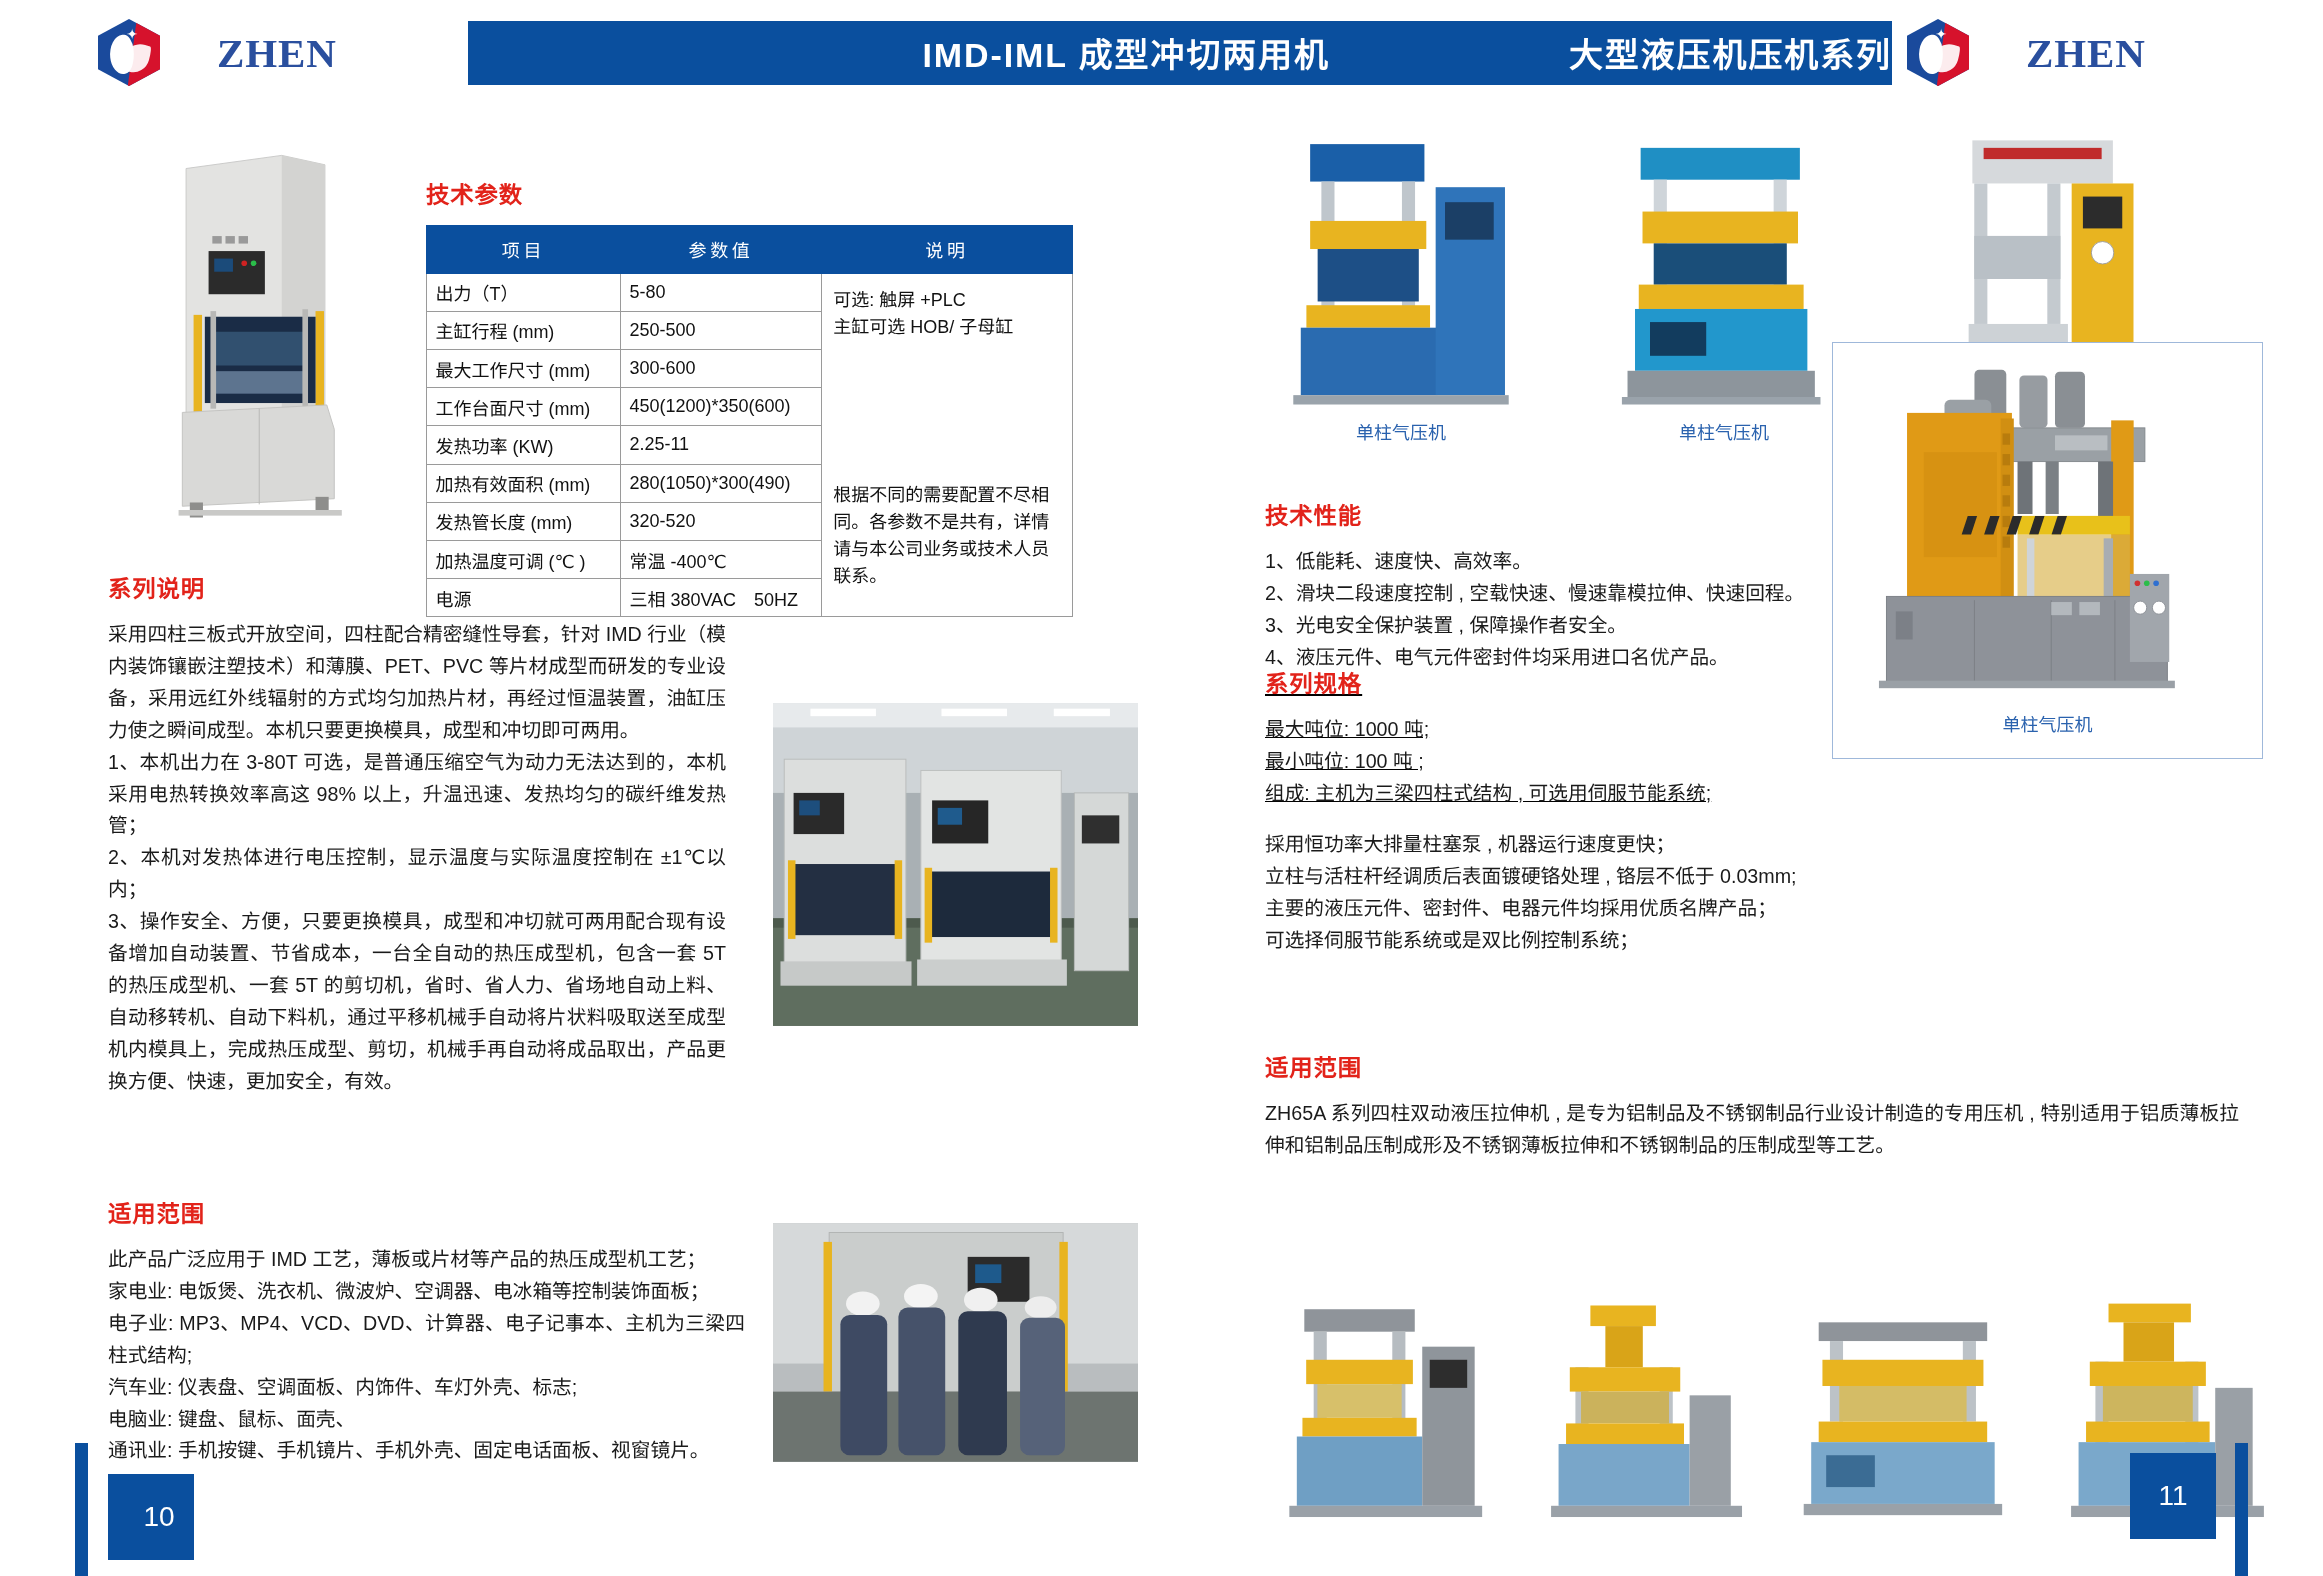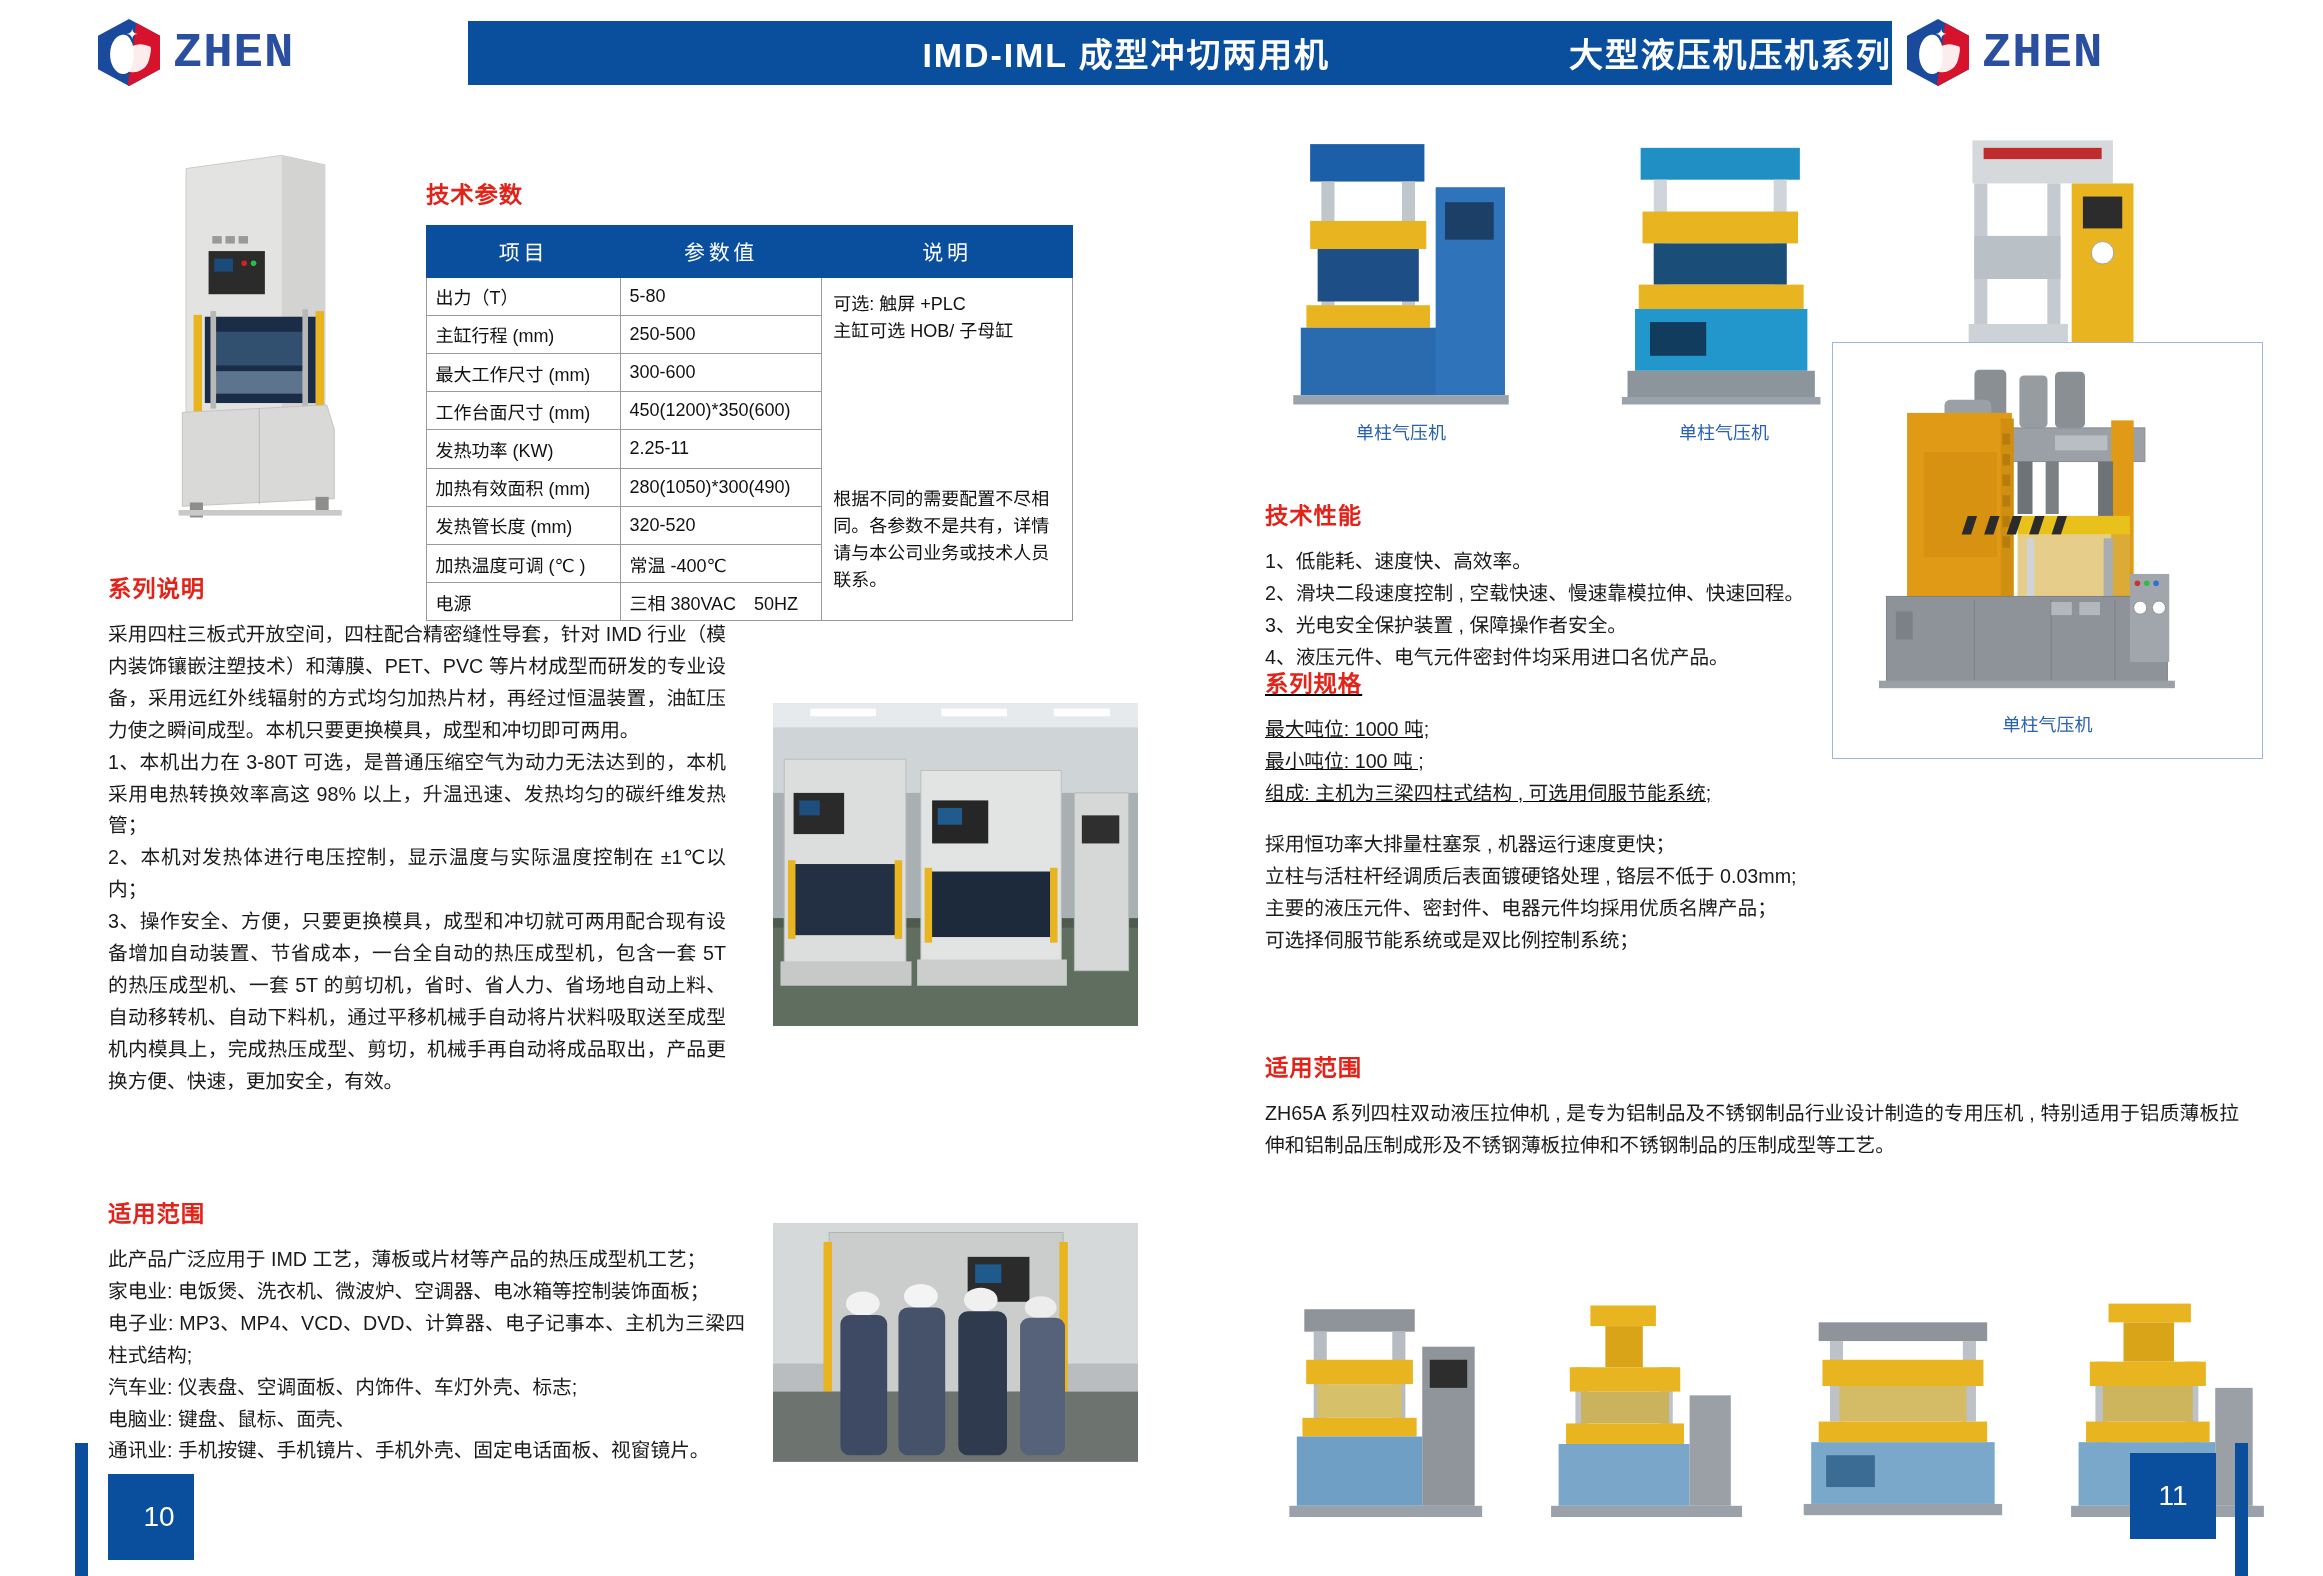--- a/index.html
+++ b/index.html
@@ -78,26 +78,27 @@
   }
   .logo-mark .star {
     position: absolute;
     left: 28px; top: 9.4px;
     width: 12px; height: 12px;
     z-index: 4;
     color: #fff; font-size: 14px; line-height: 12px;
     text-align: center;
   }
   .logo-word {
-    font-size: 49px;
+    font-size: 41px;
     font-weight: bold;
     letter-spacing: 0.9px;
     color: #2a4f9e;
-    font-family: Liberation Mono, monospace;
+    font-family: Liberation Serif, serif;
     white-space: nowrap;
+    margin-left: 44px;
   }
 
   .banner {
     position: absolute;
     top: 20.6px;
     height: 64px;
     background: #0a4f9e;
     display: flex;
     align-items: center;
     justify-content: flex-end;
@@ -142,21 +143,21 @@
     border-collapse: collapse;
     width: 646px;
     table-layout: fixed;
     font-size: 18px;
     color: #111;
   }
   .spec-table th {
     background: #0a4f9e;
     color: #ffffff;
     font-weight: normal;
-    font-size: 21px;
+    font-size: 18px;
     letter-spacing: 3.7px;
     padding: 10.3px 0;
     text-align: center;
     border: 0.9px solid #0a4f9e;
   }
   .spec-table td {
     border: 0.9px solid #9a9a9a;
     padding: 5.6px 8.4px;
     height: 28px;
     vertical-align: middle;

